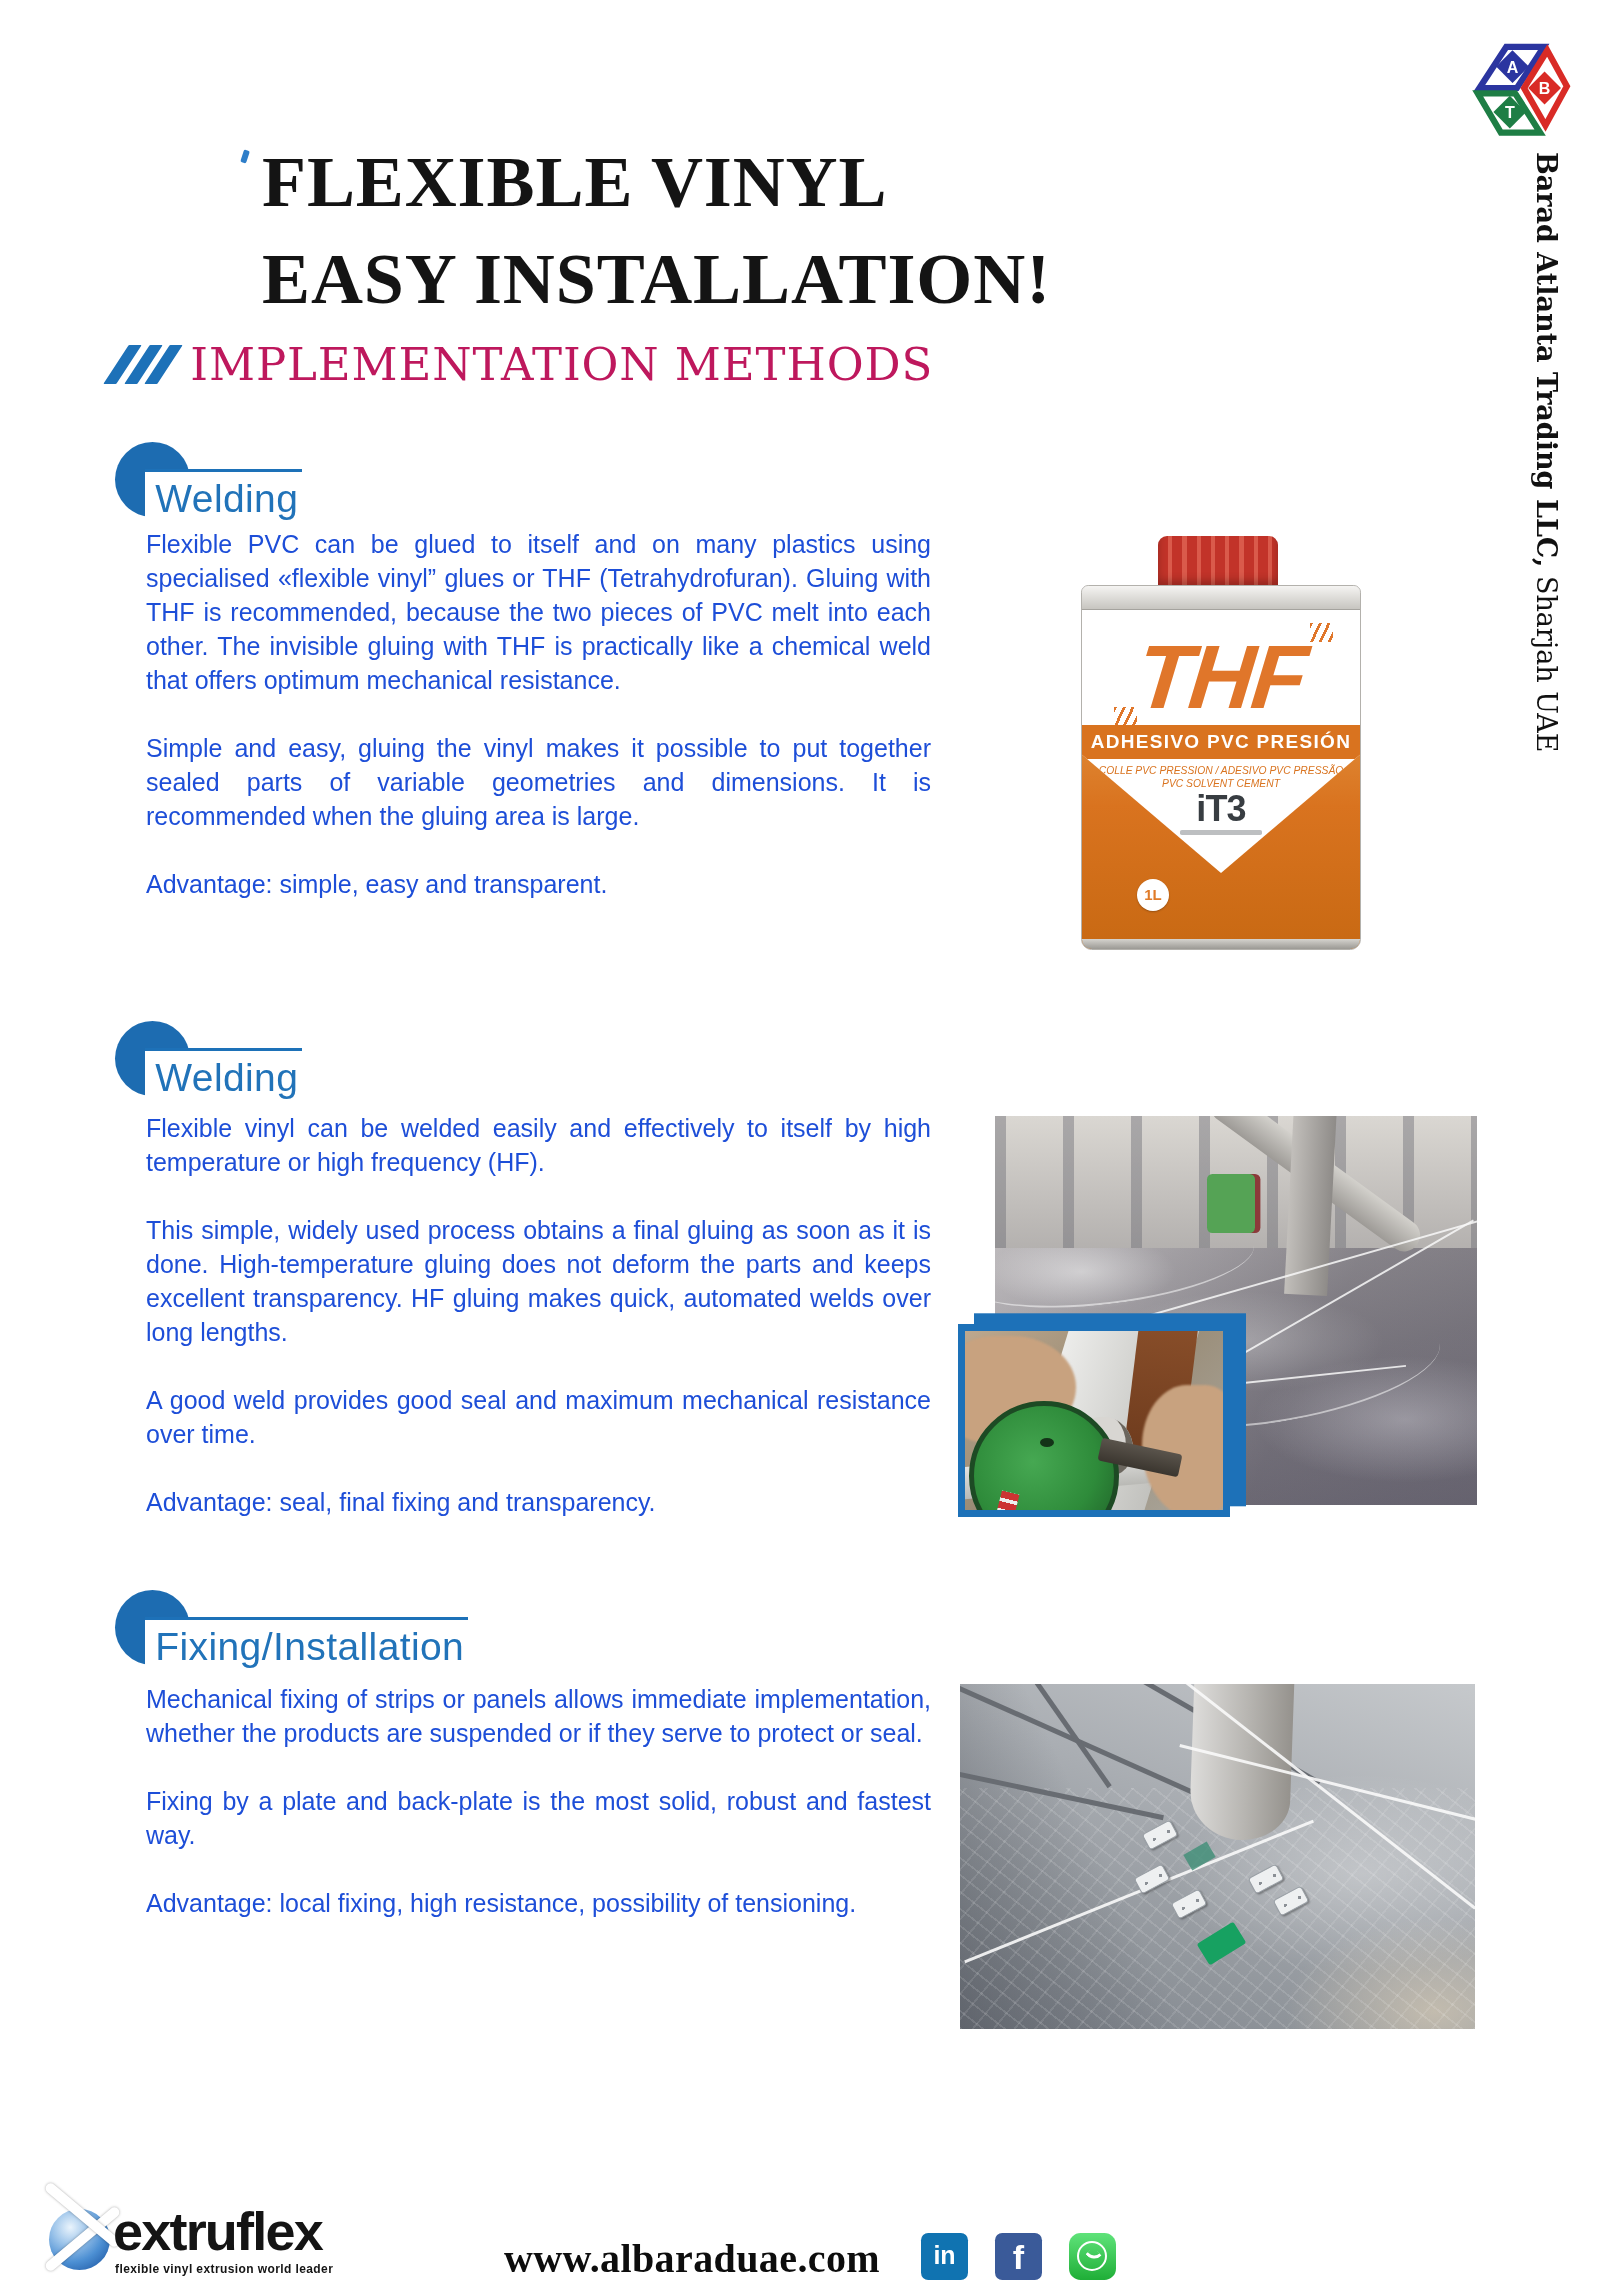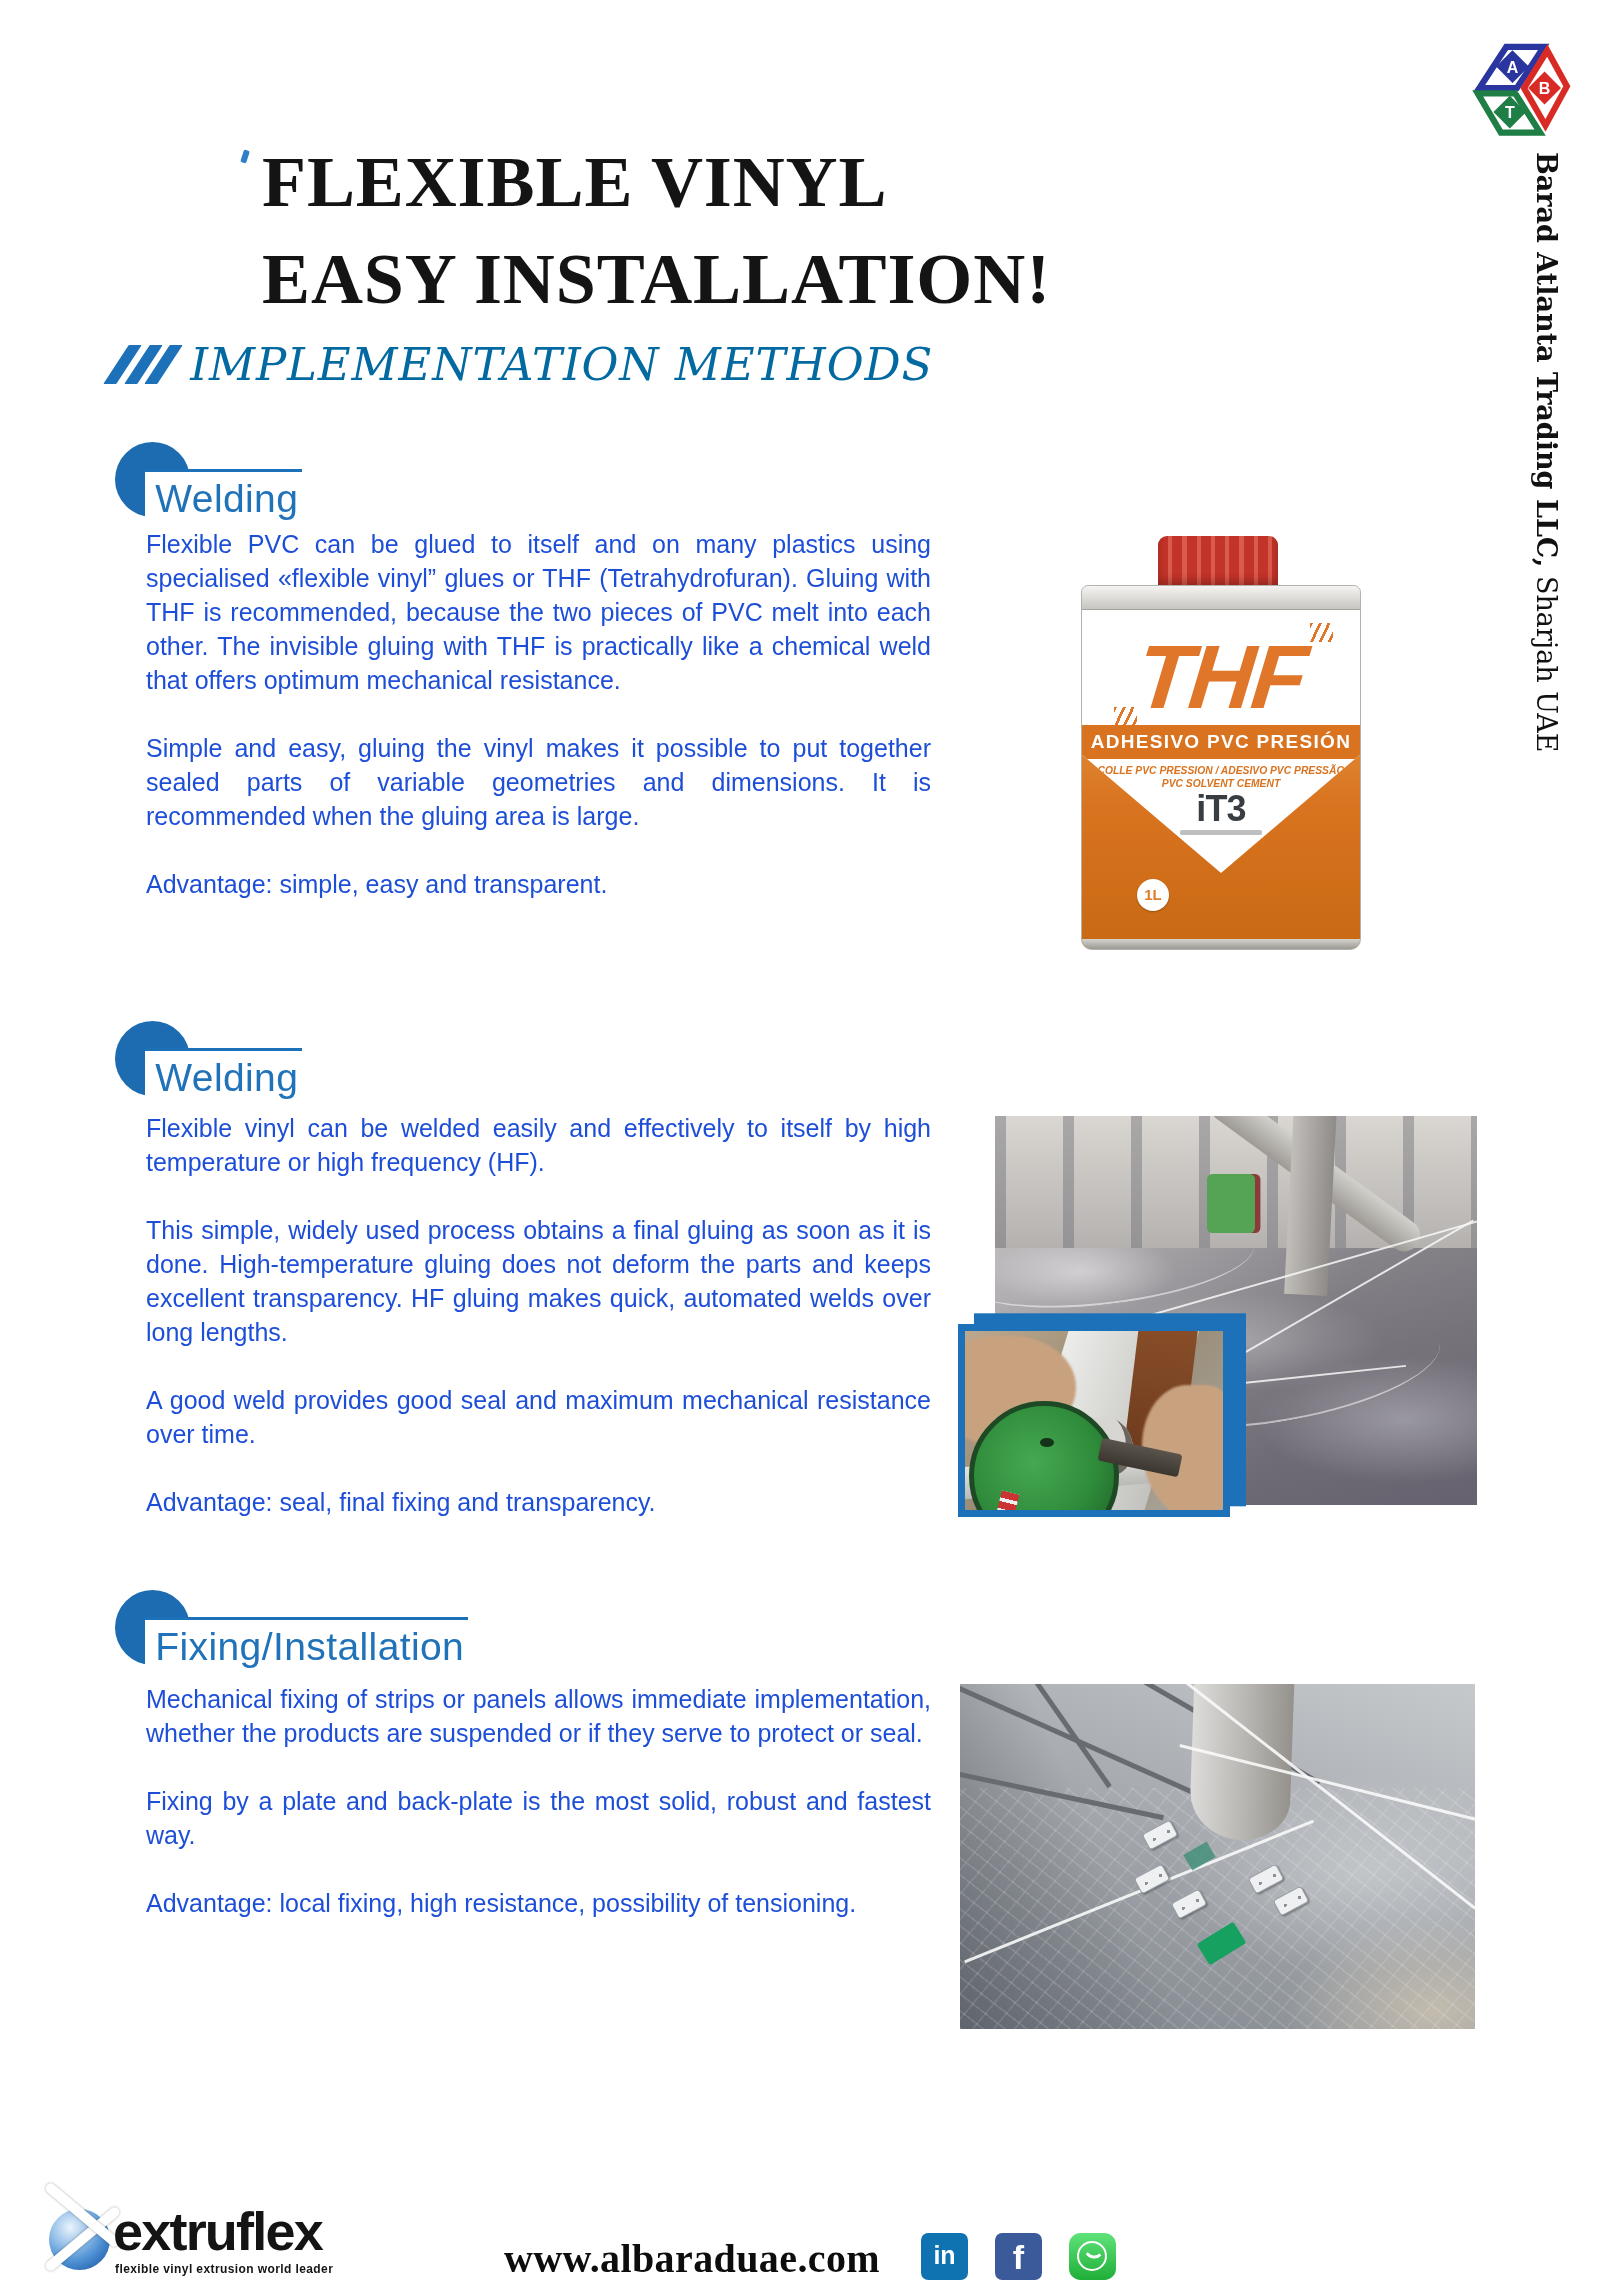--- a/index.html
+++ b/index.html
@@ -13,22 +13,22 @@
   
   .speck { left:242px; top:150px; width:6.3px; height:13.4px; background:#2e7ec9;
            border-radius:1.8px; transform:rotate(18deg); }
   .page-title {
     left:262px; top:134px; font-family:Liberation Serif, serif; font-weight:bold;
     font-size:72px; line-height:97px; color:#141414; letter-spacing:0.9px; white-space:nowrap;
   }
   .impl { left:116px; top:338px; display:flex; align-items:center; }
   .impl .slash { width:13.4px; height:39px; background:#1d71b8; transform:skewX(-33deg);
                  margin-right:7.2px; border-radius:0.9px; }
-  .impl .impl-label { font-family:"DejaVu Serif", serif; font-size:45px; color:#0369a1;
-                 letter-spacing:0.9px; margin-left:12.5px; white-space:nowrap;font-style:italic; }
+  .impl .impl-label { font-family:"DejaVu Serif", serif; font-size:45px; color:#be185d;
+                 letter-spacing:0.9px; margin-left:12.5px; white-space:nowrap; }
 
   
   .abt { left:1467px; top:36px; }
 
   
   .sidebar-wrap { left:1562px; top:152px; width:1.8px; height:627px; }
   .sidebar-text { position:absolute; left:0; top:0; transform:rotate(90deg);
     transform-origin:0 0; white-space:nowrap; font-family:"DejaVu Serif", serif;
     font-size:27px; color:#111; }
   .sidebar-text .b { font-weight:bold; }
@@ -68,21 +68,21 @@
     font-size:90px; font-weight:bold; font-style:italic; color:#e0762a;
     letter-spacing:-2.7px; transform:skewX(-6deg); line-height:1; }
   .hatch { position:absolute; width:23px; height:19.7px;
     background:repeating-linear-gradient(115deg,#e0762a 0 2.7px,transparent 2.7px 8px); }
   .hatch.h1 { left:32px; top:97px; }
   .hatch.h2 { right:27px; top:12.5px; }
   .band { position:absolute; left:0; right:0; top:115px; height:34px; background:#d9731f;
     color:#fff; text-align:center; font-weight:bold; font-size:19px; line-height:34px;
     letter-spacing:1.3px; }
   .sublines { position:absolute; left:0; right:0; top:154px; text-align:center;
-    font-size:10.3px; font-weight:bold; font-style:italic; color:#d9731f; line-height:13.4px; }
+    font-size:10.3px; font-weight:normal; font-style:italic; color:#d9731f; line-height:13.4px; }
   .maker { position:absolute; left:0; right:0; top:181px; text-align:center;
     font-size:36px; font-weight:bold; color:#383d42; letter-spacing:-0.9px; line-height:1; }
   .maker-sub { position:absolute; left:50%; top:220px; width:82px; height:4.5px; margin-left:-41px;
     background:#9a9da0; border-radius:1.8px; opacity:.65; }
   .vline { position:absolute; width:184px; height:2.7px; background:#d9731f; transform-origin:0 50%; }
   .vline.l { left:10.7px; top:170px; transform:rotate(39deg); }
   .vline.r { right:10.7px; top:170px; transform:rotate(-39deg); transform-origin:100% 50%; }
   .vol { position:absolute; left:55px; top:293px; width:32px; height:32px; background:#fff;
     border-radius:50%; text-align:center; line-height:32px; font-weight:bold; font-size:15px;
     color:#e07b28; box-shadow:0 0.9px 1.8px rgba(0,0,0,.25); }

